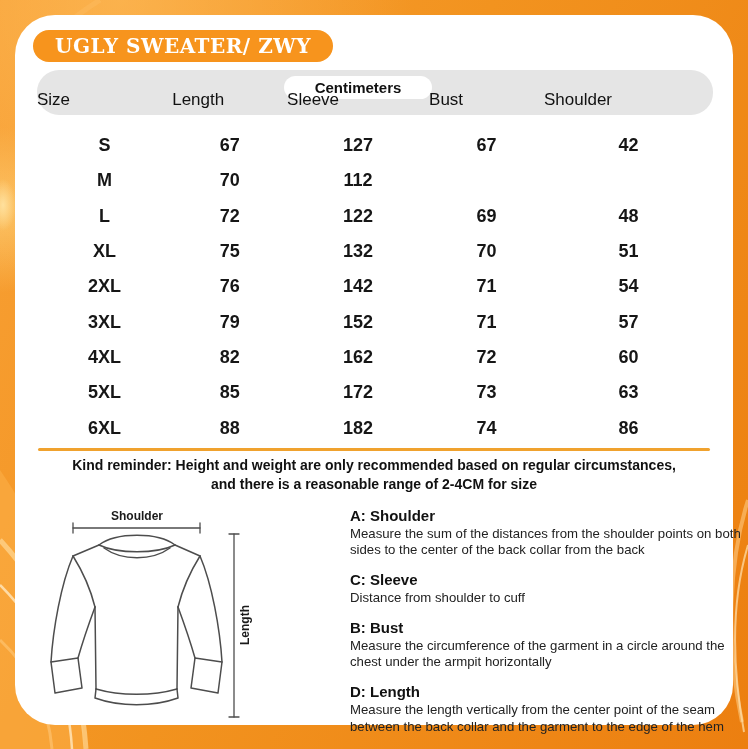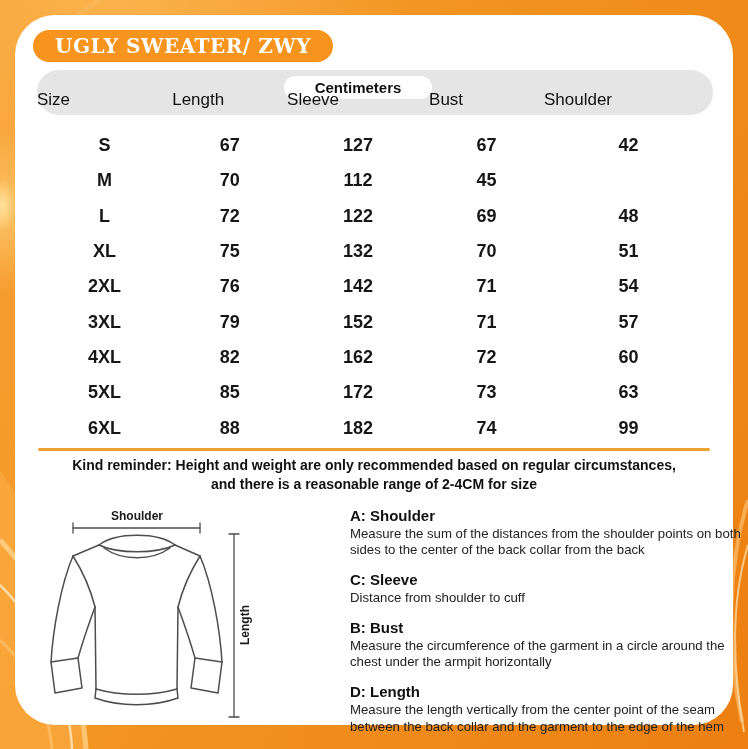--- a/index.html
+++ b/index.html
@@ -119,21 +119,20 @@
           <div class="cell">S</div>
           <div class="cell">67</div>
           <div class="cell">127</div>
           <div class="cell">67</div>
           <div class="cell">42</div>
         </div>
         <div class="trow">
           <div class="cell">M</div>
           <div class="cell">70</div>
           <div class="cell">112</div>
-          <div class="cell">45</div>
         </div>
         <div class="trow">
           <div class="cell">L</div>
           <div class="cell">72</div>
           <div class="cell">122</div>
           <div class="cell">69</div>
           <div class="cell">48</div>
         </div>
         <div class="trow">
           <div class="cell">XL</div>
@@ -168,21 +167,21 @@
           <div class="cell">85</div>
           <div class="cell">172</div>
           <div class="cell">73</div>
           <div class="cell">63</div>
         </div>
         <div class="trow">
           <div class="cell">6XL</div>
           <div class="cell">88</div>
           <div class="cell">182</div>
           <div class="cell">74</div>
-          <div class="cell">99</div>
+          <div class="cell">86</div>
         </div>
       </div>
 
     <div class="divider"></div>
 
     <div class="reminder">
       <span>Kind reminder: Height and weight are only recommended based on regular circumstances,</span><br>
       <span>and there is a reasonable range of 2-4CM for size</span>
     </div>
 

